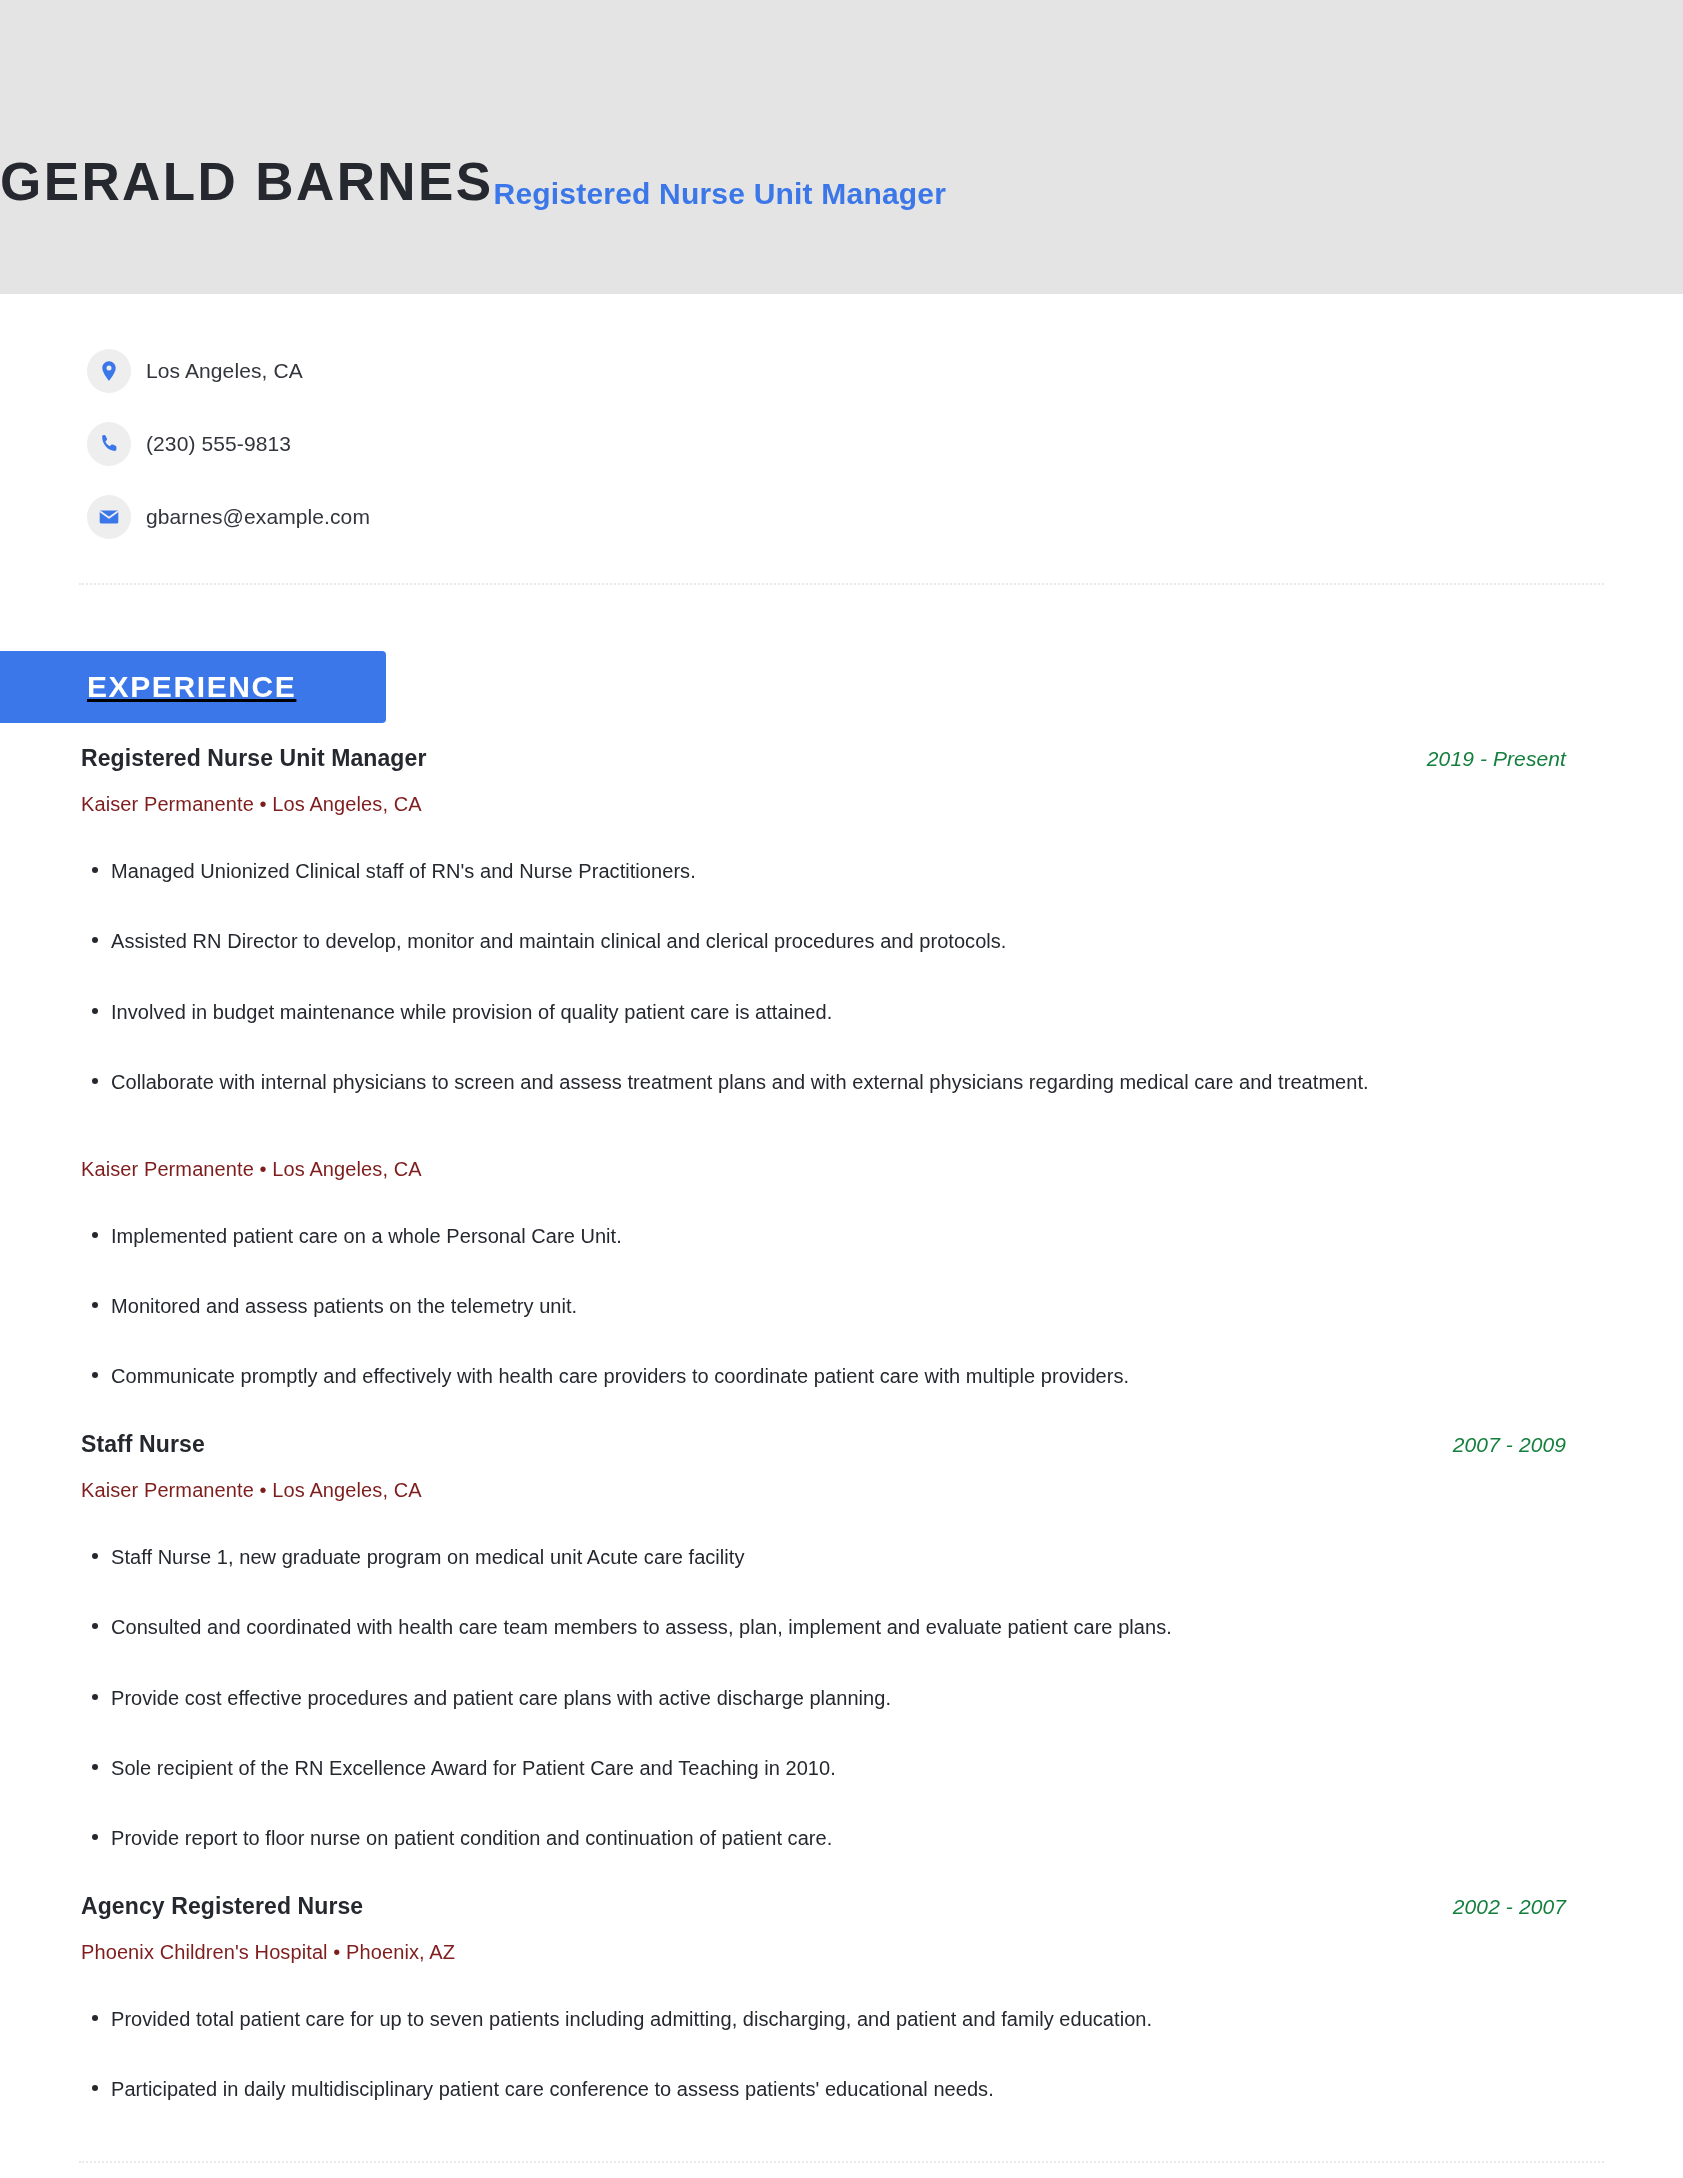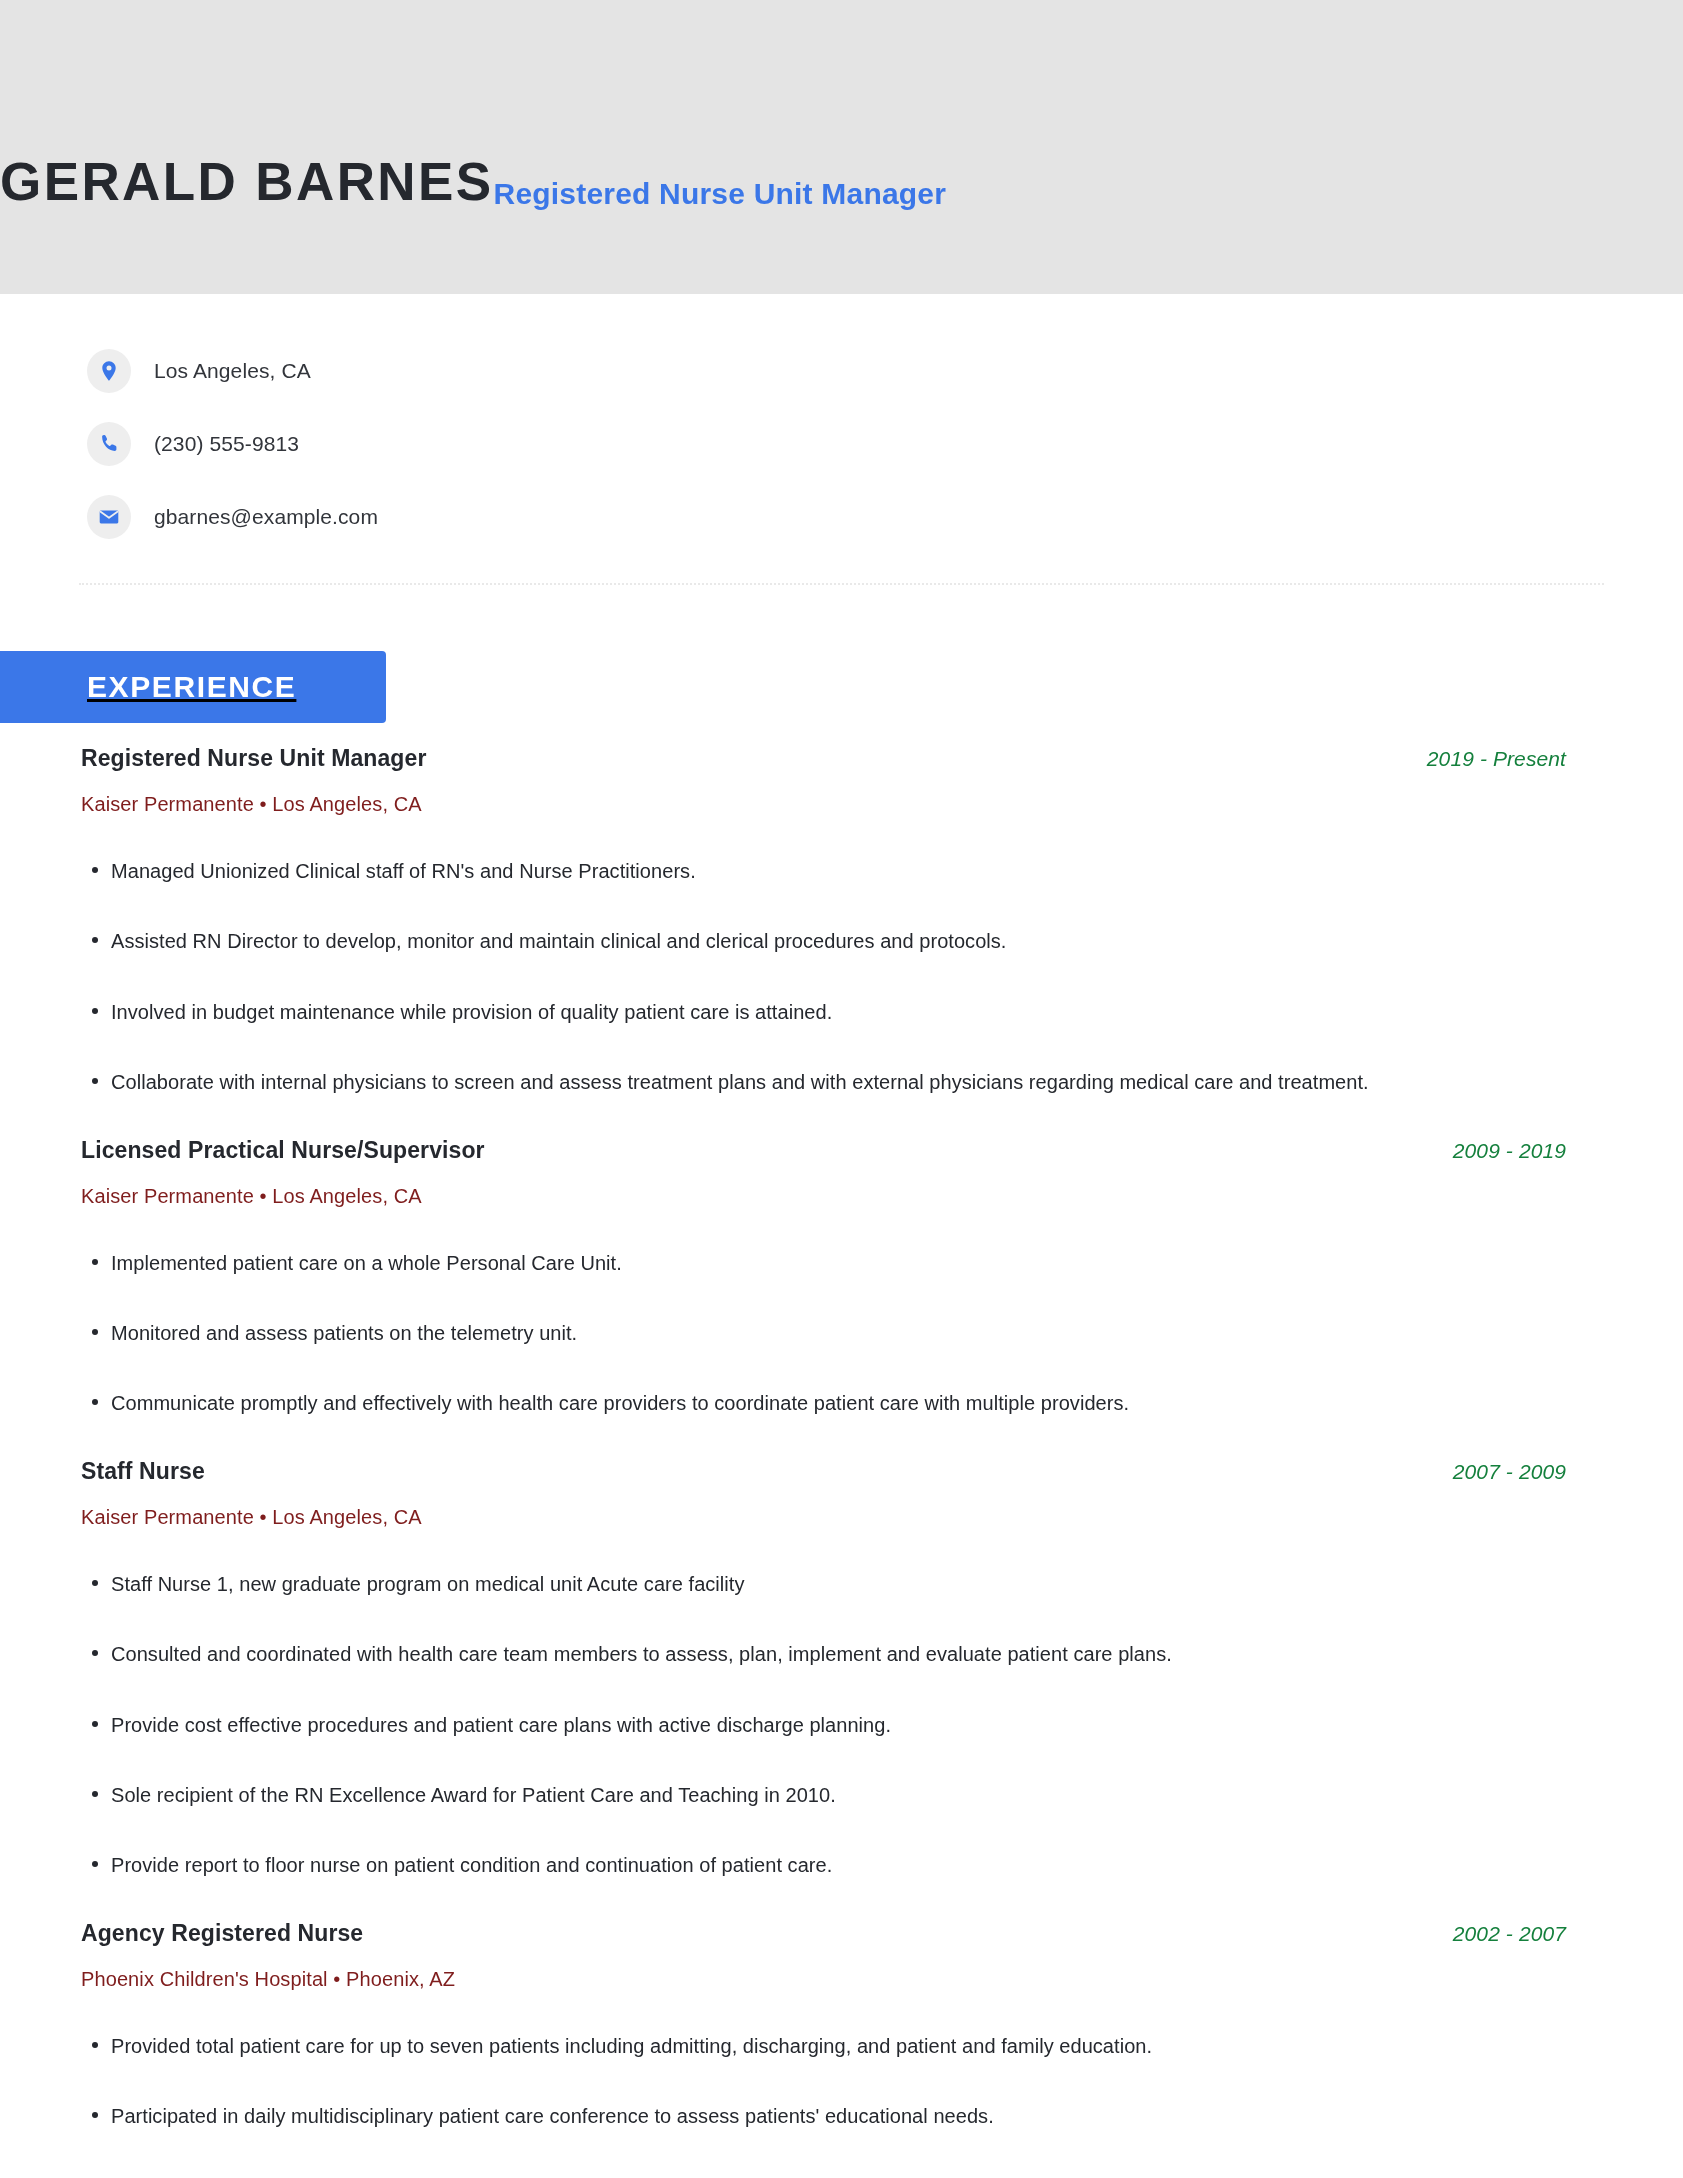--- a/index.html
+++ b/index.html
@@ -69,21 +69,21 @@
     background: #eeeeee;
     display: flex;
     align-items: center;
     justify-content: center;
     flex: 0 0 44px;
   }
 
   .contact-icon svg { display: block; }
 
   .contact-text {
-    margin-left: 23px;
+    margin-left: 15px;
     font-size: 21px;
     color: #32353b;
     letter-spacing: 0.1px;
   }
 
   
   .divider {
     height: 1px;
     margin: 0 79px;
     border-top: 2px dotted #e9e9e9;
@@ -232,24 +232,20 @@
       <div class="entry-company">Kaiser Permanente • Los Angeles, CA</div>
       <ul class="entry-bullets">
         <li>Managed Unionized Clinical staff of RN's and Nurse Practitioners.</li>
         <li>Assisted RN Director to develop, monitor and maintain clinical and clerical procedures and protocols.</li>
         <li>Involved in budget maintenance while provision of quality patient care is attained.</li>
         <li>Collaborate with internal physicians to screen and assess treatment plans and with external physicians regarding medical care and treatment.</li>
       </ul>
     </div>
 
     <div class="entry">
-      <div class="entry-head">
-        <span class="entry-title">Licensed Practical Nurse/Supervisor</span>
-        <span class="entry-dates">2009 - 2019</span>
-      </div>
       <div class="entry-company">Kaiser Permanente • Los Angeles, CA</div>
       <ul class="entry-bullets">
         <li>Implemented patient care on a whole Personal Care Unit.</li>
         <li>Monitored and assess patients on the telemetry unit.</li>
         <li>Communicate promptly and effectively with health care providers to coordinate patient care with multiple providers.</li>
       </ul>
     </div>
 
     <div class="entry">
       <div class="entry-head">

